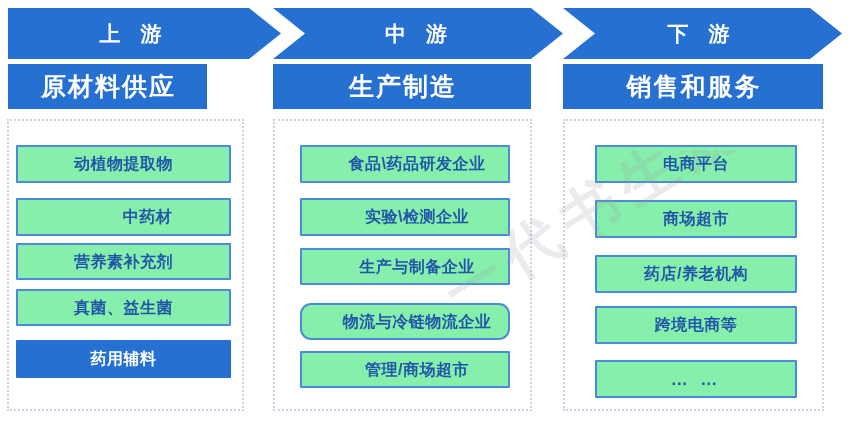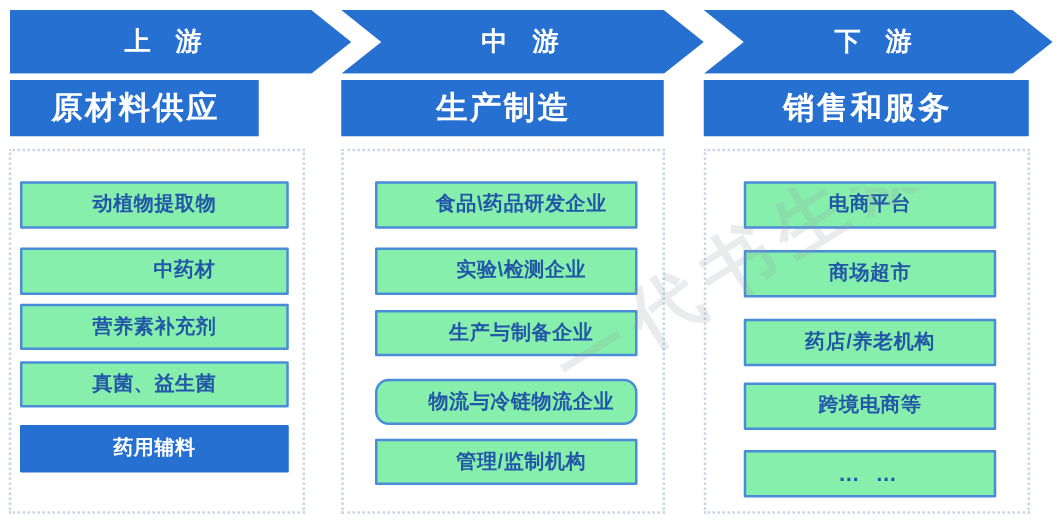--- a/index.html
+++ b/index.html
@@ -215,21 +215,21 @@
   <div class="item c1 i1">
       <span class="item-label">实验\检测企业</span>
     </div>
   <div class="item c1 i2">
       <span class="item-label">生产与制备企业</span>
     </div>
   <div class="item c1 i3">
       <span class="item-label">物流与冷链物流企业</span>
     </div>
   <div class="item c1 i4">
-      <span class="item-label">管理/监制机构</span>
+      <span class="item-label">管理/商场超市</span>
     </div>
 
   <div class="item c2 i0">
       <span class="item-label">电商平台</span>
     </div>
   <div class="item c2 i1">
       <span class="item-label">商场超市</span>
     </div>
   <div class="item c2 i2">
       <span class="item-label">药店/养老机构</span>

